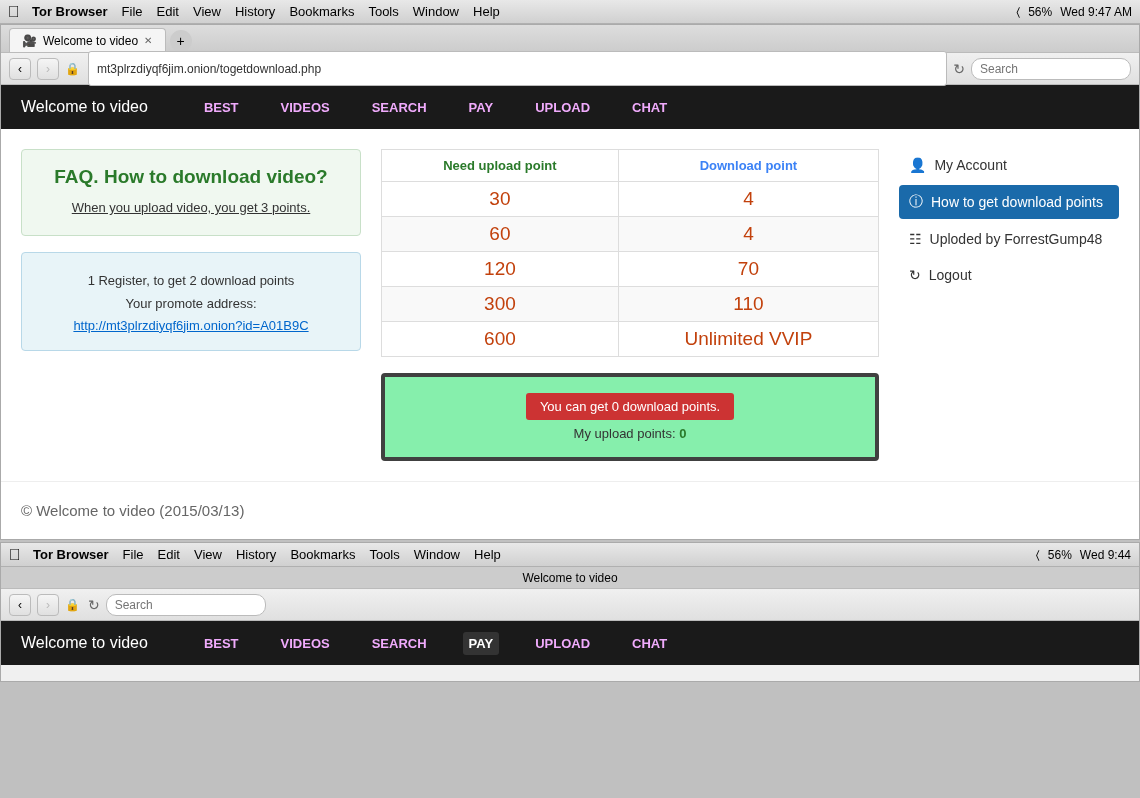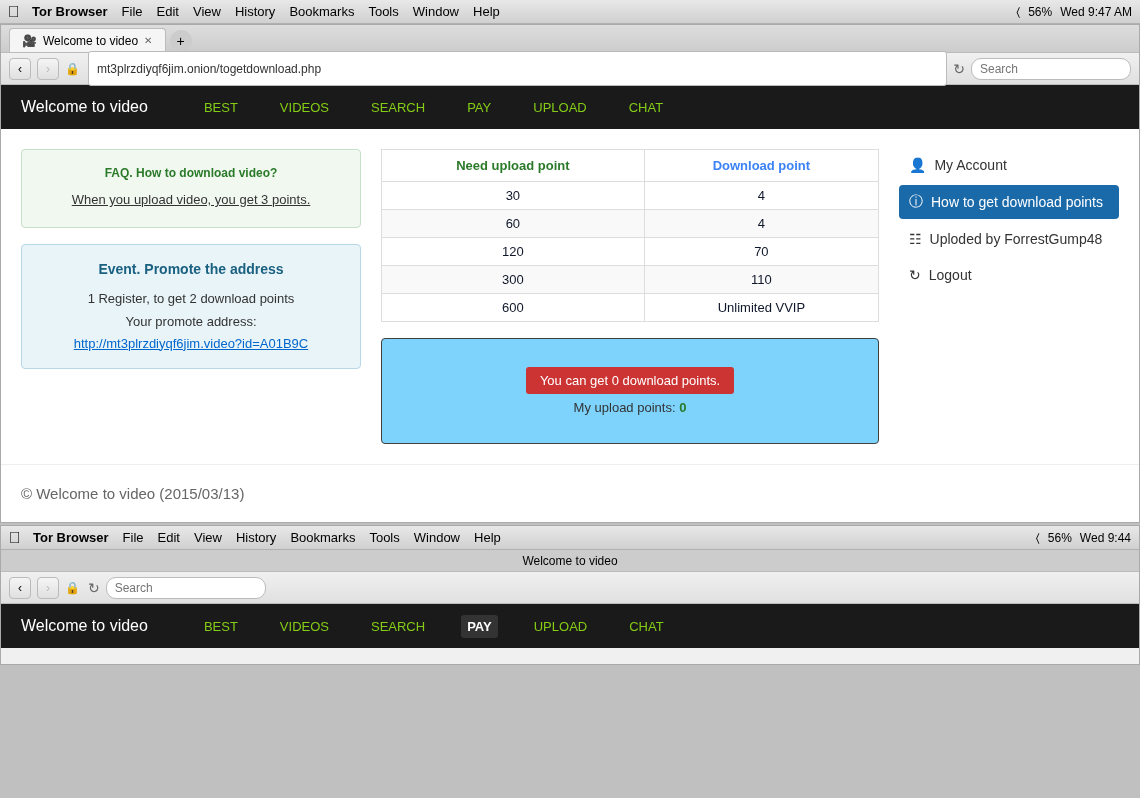--- a/index.html
+++ b/index.html
@@ -108,25 +108,26 @@
       padding: 0 20px;
       gap: 30px;
     }
     .site-title {
       color: #fff;
       font-size: 16px;
       font-weight: 500;
       margin-right: 20px;
     }
     .nav-link {
-      color: #84cc16;
+      color: #f0abfc;
       font-size: 13px;
       text-decoration: none;
       cursor: pointer;
       padding: 4px 6px;
+      font-weight: bold;
     }
     .nav-link.active {
       color: #fff;
       font-weight: 600;
       background: #333;
       border-radius: 3px;
     }
 
     .site-content {
       background: #fff;
@@ -139,21 +140,21 @@
     
     .left-col { width: 340px; }
     .faq-box {
       background: #f0f8f0;
       border: 1px solid #c8e0c8;
       border-radius: 4px;
       padding: 16px;
       margin-bottom: 16px;
       text-align: center;
     }
-    .faq-title { color: #2a7a2a; font-size: 12px; font-weight: 600; margin-bottom: 10px; }
+    .faq-title { color: #2a7a2a; font-size: 19px; font-weight: 600; margin-bottom: 10px; }
     .faq-text { color: #333; font-size: 13px; line-height: 1.6; text-decoration: underline; }
 
     .event-box {
       background: #e8f4f8;
       border: 1px solid #b8d8e8;
       border-radius: 4px;
       padding: 16px;
       text-align: center;
     }
     .event-title { color: #1a6080; font-size: 14px; font-weight: 600; margin-bottom: 10px; }
@@ -173,30 +174,30 @@
       font-weight: 600;
       text-align: center;
       border: 1px solid #ddd;
     }
     .th-upload { color: #2a7a2a; }
     .th-download { color: #3b82f6; }
     .points-table td {
       padding: 6px 16px;
       text-align: center;
       border: 1px solid #ddd;
-      font-size: 13px;
-      color: #0f172a;
+      font-size: 19px;
+      color: #c2410c;
     }
     .points-table tr:nth-child(even) td { background: #f9f9f9; }
 
     .download-info {
-      background: #7dd3fc;
-      border: 1px solid #404040;
+      background: #86efac;
+      border: 4px solid #404040;
       border-radius: 4px;
-      padding: 28px;
+      padding: 16px;
       text-align: center;
     }
     .alert-red {
       background: #cc3333;
       color: white;
       padding: 6px 14px;
       border-radius: 3px;
       font-size: 13px;
       display: inline-block;
       margin-bottom: 6px;
@@ -302,24 +303,23 @@
   </div>
 
   <div class="site-content">
 
     <div class="left-col">
       <div class="faq-box">
         <div class="faq-title">FAQ. How to download video?</div>
         <p class="faq-text">When you upload video, you get 3 points.</p>
       </div>
       <div class="event-box">
-        <div class="event-title">Event. Promote the address</div>
         <p class="event-text">1 Register, to get 2 download points</p>
         <p class="event-text">Your promote address:</p>
-        <a class="event-link">http://mt3plrzdiyqf6jim.video?id=A01B9C</a>
+        <a class="event-link">http://mt3plrzdiyqf6jim.onion?id=A01B9C</a>
       </div>
     </div>
 
     <div class="mid-col">
       <table class="points-table">
         <thead>
           <tr>
             <th class="th-upload">Need upload point</th>
             <th class="th-download">Download point</th>
           </tr>

